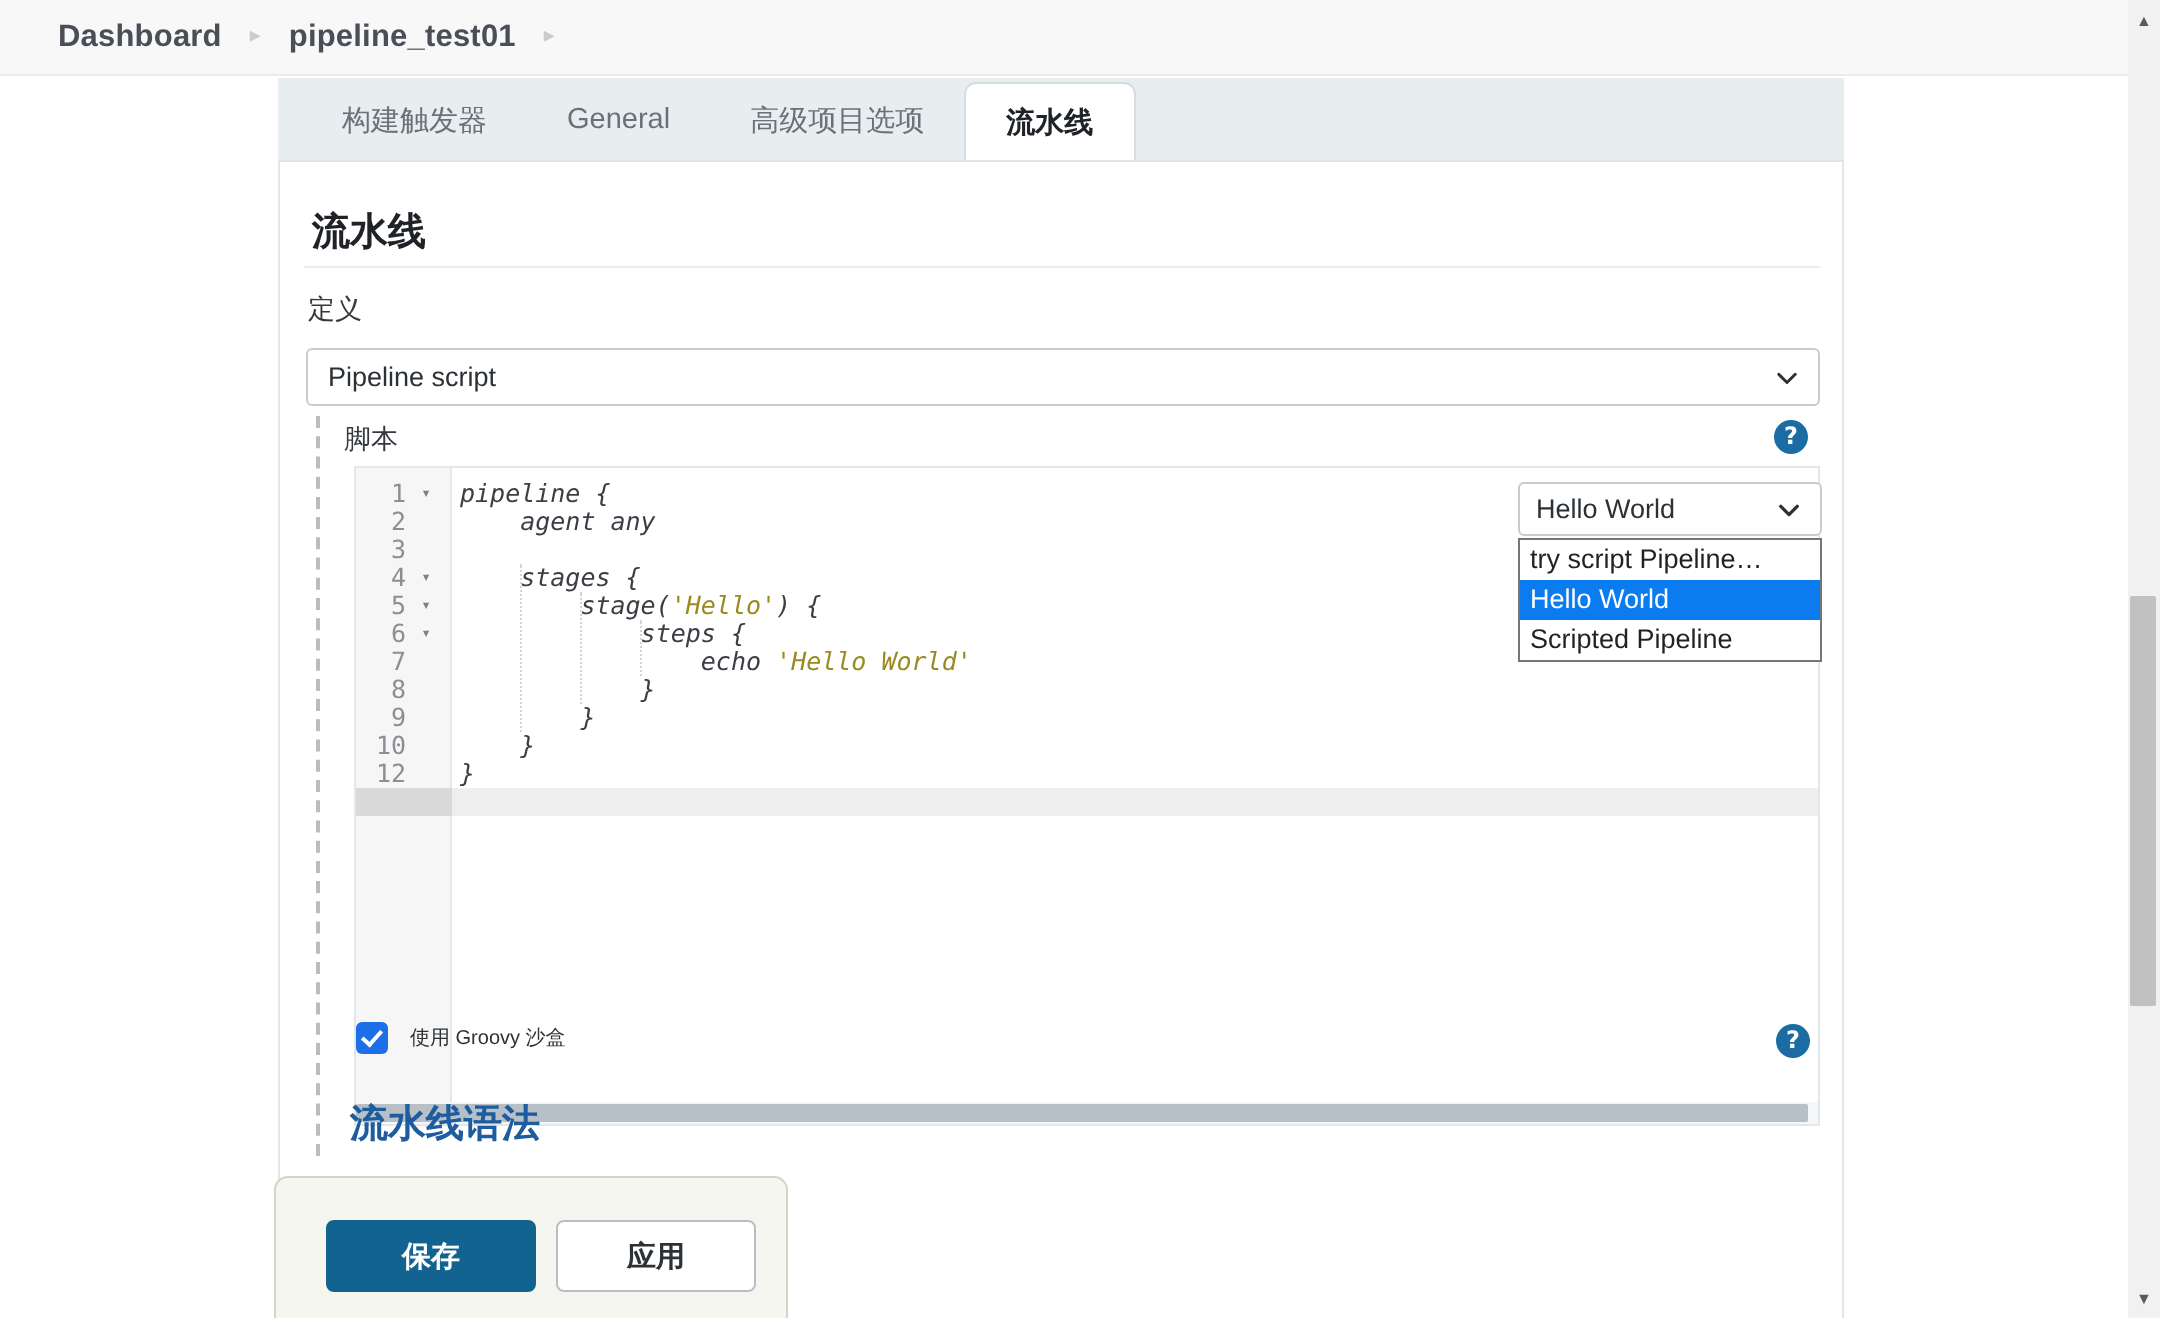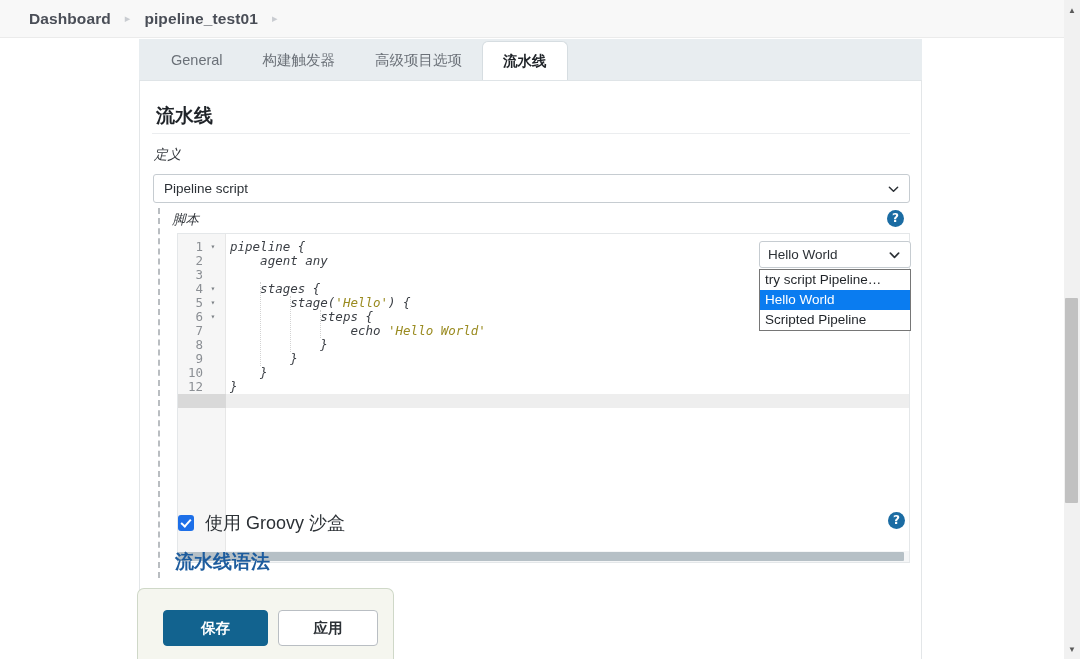--- a/index.html
+++ b/index.html
@@ -99,21 +99,20 @@
     position: absolute;
     left: 12px; top: 52px;
     width: 758px; height: 1px;
     background: #ebedef;
   }
 
   .field-label {
     position: absolute;
     font-size: 13.5px;
     color: #35393e;
-    font-style: italic;
   }
   .label-definition { left: 14px; top: 65px; }
 
   
   .select-box {
     position: absolute;
     background: #fff;
     border: 1px solid #c6ccd1;
     border-radius: 3px;
     display: flex;
@@ -294,21 +293,21 @@
     content: "";
     position: absolute;
     left: 5px; top: 2px;
     width: 4px; height: 8px;
     border: solid #ffffff;
     border-width: 0 2px 2px 0;
     transform: rotate(42deg);
   }
   .cb-label {
     margin-left: 11px;
-    font-size: 18px;
+    font-size: 10px;
     color: #2c3136;
   }
 
   .syntax-link {
     position: absolute;
     left: 35px; top: 468px;
     font-size: 19px;
     font-weight: bold;
     color: #1d5c9e;
     text-decoration: none;
@@ -378,22 +377,22 @@
 <div id="page">
 
   <div class="breadcrumb-bar">
     <span class="crumb">Dashboard</span>
     <span class="crumb-sep">▸</span>
     <span class="crumb">pipeline_test01</span>
     <span class="crumb-sep">▸</span>
   </div>
 
   <div class="tab-strip">
+    <div class="tab">构建触发器</div>
     <div class="tab">General</div>
-    <div class="tab">构建触发器</div>
     <div class="tab">高级项目选项</div>
     <div class="tab active">流水线</div>
   </div>
 
   <div class="panel">
 
     <div class="section-title">流水线</div>
     <div class="title-rule"></div>
 
     <div class="field-label label-definition">定义</div>

